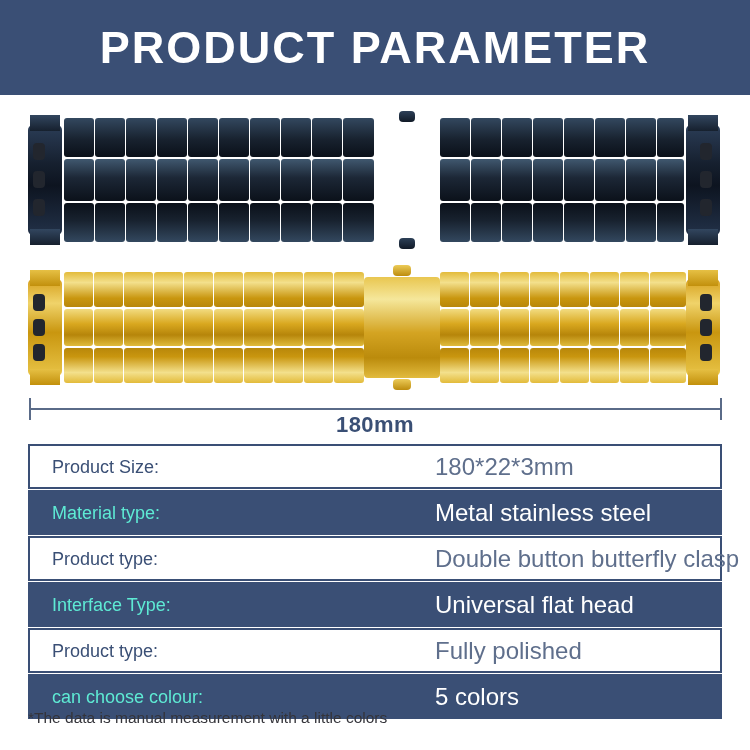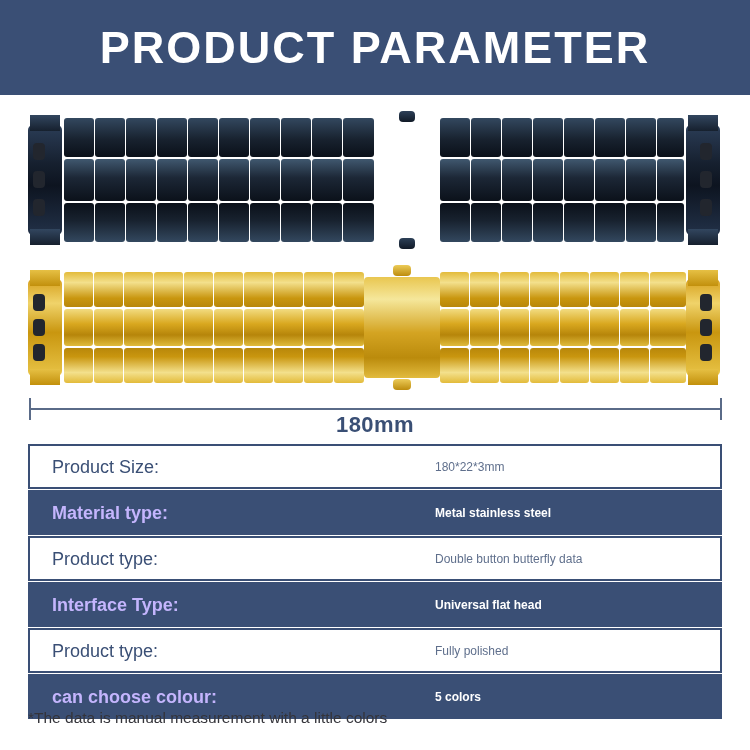--- a/index.html
+++ b/index.html
@@ -134,28 +134,28 @@
   .spec-label {
     position:absolute;
     left:22px;
     font-size:18px;
     line-height:1;
     white-space:nowrap;
   }
   .spec-value {
     position:absolute;
     left:405px;
-    font-size:12px;
+    font-size:24px;
     line-height:1;
     white-space:nowrap;
   }
   .spec-row.light .spec-label { color:#3a4f75; font-weight:400; }
   .spec-row.light .spec-value { color:#5f6f8c; font-weight:400; }
-  .spec-row.dark  .spec-label { color:#c4b5fd; font-weight:700; }
-  .spec-row.dark  .spec-value { color:#ffffff; font-weight:700; }
+  .spec-row.dark  .spec-label { color:#5eead4; font-weight:400; }
+  .spec-row.dark  .spec-value { color:#ffffff; font-weight:400; }
 
   
   .footnote {
     position:absolute; left:28px; top:708px; width:600px;
     color:#34343a;
     font-size:15.5px;
     line-height:19px;
   }
   .footnote .ln { display:block; white-space:nowrap; }
   .footnote .ln2 { padding-left:6px; }
@@ -430,21 +430,21 @@
     <span class="spec-value">180*22*3mm</span>
   </div>
 
   <div class="spec-row dark">
     <span class="spec-label">Material type:</span>
     <span class="spec-value">Metal stainless steel</span>
   </div>
 
   <div class="spec-row light">
     <span class="spec-label">Product type:</span>
-    <span class="spec-value">Double button butterfly data</span>
+    <span class="spec-value">Double button butterfly clasp</span>
   </div>
 
   <div class="spec-row dark">
     <span class="spec-label">Interface Type:</span>
     <span class="spec-value">Universal flat head</span>
   </div>
 
   <div class="spec-row light">
     <span class="spec-label">Product type:</span>
     <span class="spec-value">Fully polished</span>

